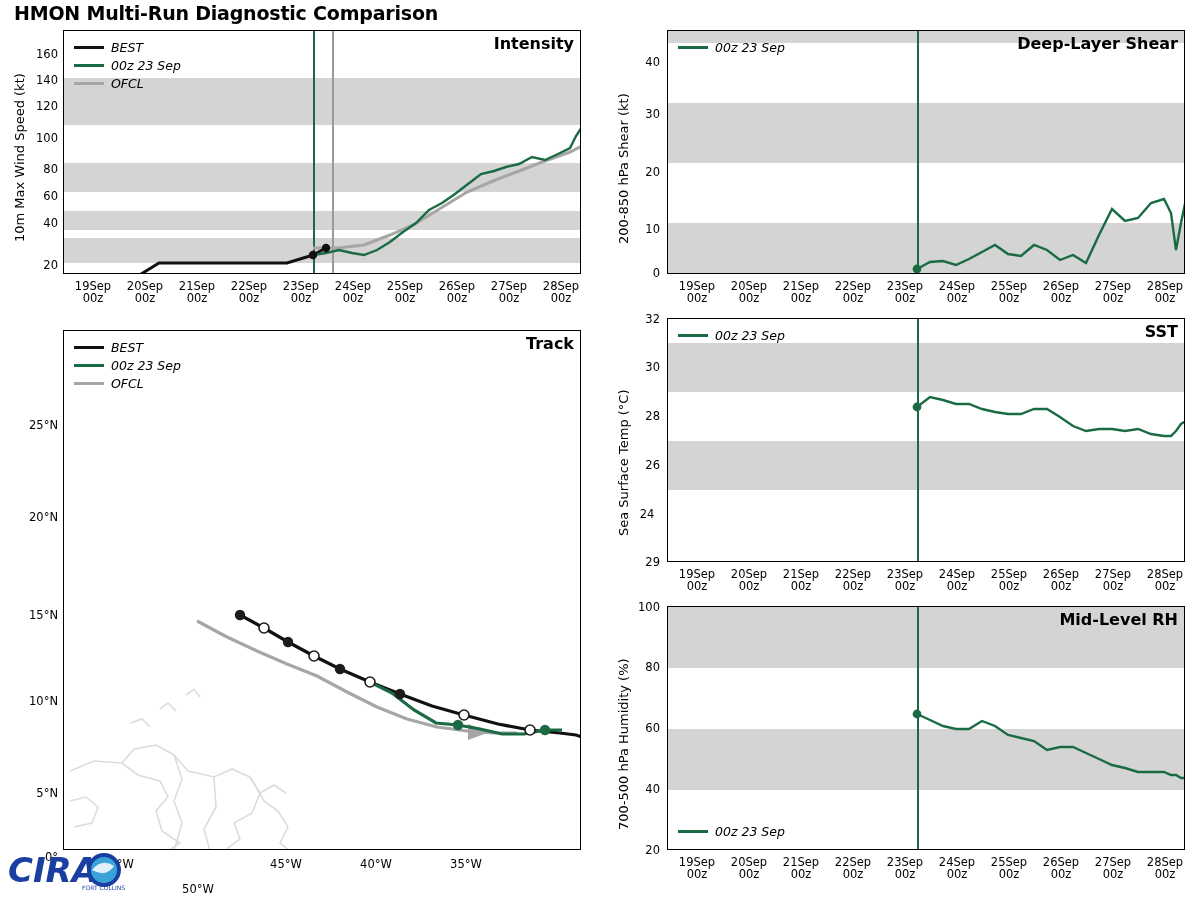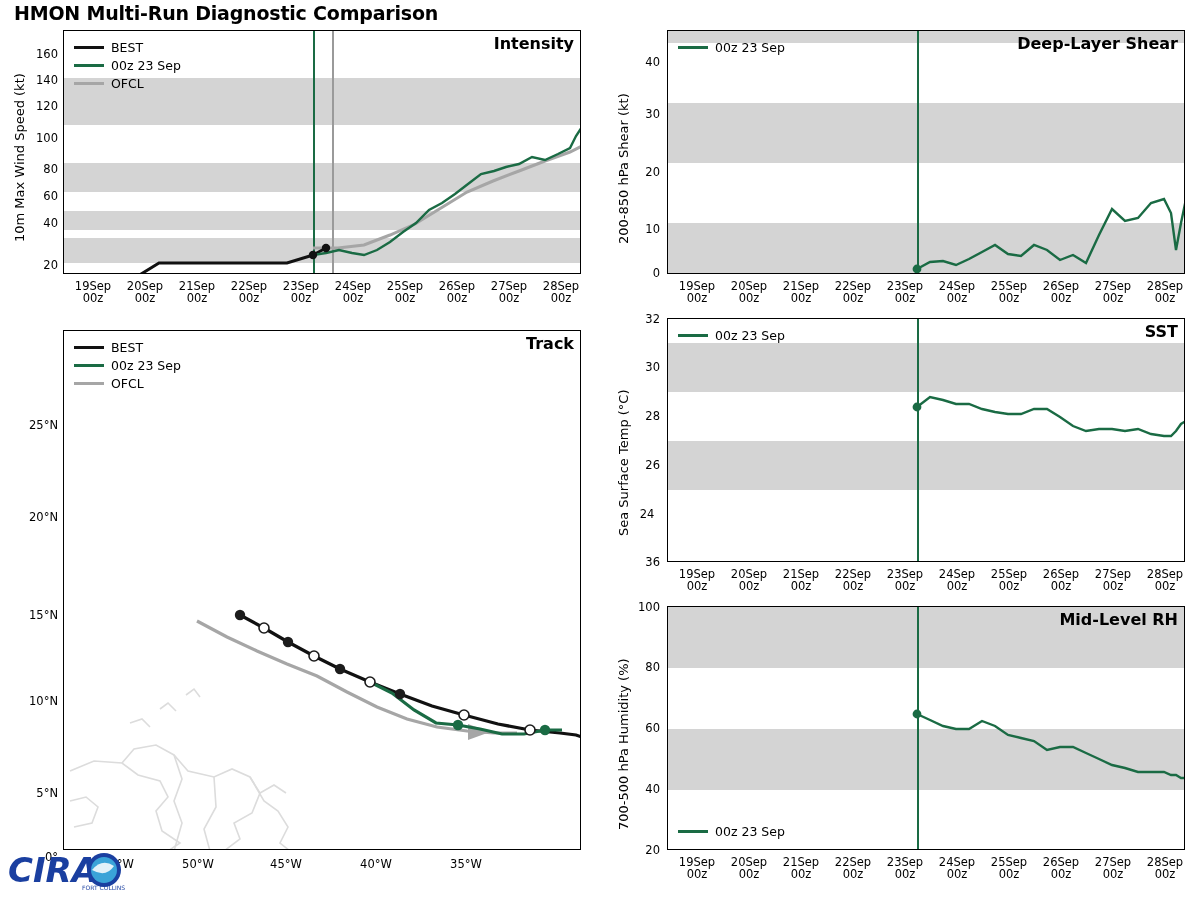--- a/index.html
+++ b/index.html
@@ -21,21 +21,21 @@
   .panel-label{position:absolute;right:6px;top:3px;font-weight:bold;font-size:16px;}
 
   svg.series{position:absolute;left:0;top:0;overflow:visible;}
 
   
   .tick{position:absolute;font-size:11.5px;text-align:center;white-space:pre;line-height:12px;}
   .ytick{position:absolute;font-size:11.5px;text-align:right;white-space:nowrap;}
   .ylab{position:absolute;font-size:13px;transform-origin:0 0;transform:rotate(-90deg);white-space:nowrap;}
 
   
-  .legend{position:absolute;font-size:12.5px;}
+  .legend{position:absolute;font-size:12.5px;font-style:italic;}
   .legend .row{display:flex;align-items:center;height:16px;margin-bottom:2px;}
   .legend .swatch{width:30px;height:3px;margin-right:7px;}
   .legend .txt{font-size:12.5px;}
 
   
   #cira{position:absolute;left:8px;bottom:6px;width:120px;height:48px;}
 </style>
 </head>
 <body>
 
@@ -173,21 +173,21 @@
     </div>
 
     <div class="ytick" style="left:16px;top:88px;width:42px;">25°N</div>
     <div class="ytick" style="left:16px;top:180px;width:42px;">20°N</div>
     <div class="ytick" style="left:16px;top:278px;width:42px;">15°N</div>
     <div class="ytick" style="left:16px;top:364px;width:42px;">10°N</div>
     <div class="ytick" style="left:16px;top:456px;width:42px;">5°N</div>
     <div class="ytick" style="left:16px;top:520px;width:42px;">0°</div>
 
     <div class="tick" style="left:90px;top:528px;width:56px;">55°W</div>
-    <div class="tick" style="left:170px;top:528px;width:56px;">50°W</div>
+    <div class="tick" style="left:170px;top:553px;width:56px;">50°W</div>
     <div class="tick" style="left:258px;top:528px;width:56px;">45°W</div>
     <div class="tick" style="left:348px;top:528px;width:56px;">40°W</div>
     <div class="tick" style="left:438px;top:528px;width:56px;">35°W</div>
   </div>
 
   <div id="cira">
     <svg width="120" height="48" viewBox="0 0 120 48">
       <text x="0" y="36" font-family="DejaVu Sans, sans-serif" font-size="34" font-weight="bold" fill="#1a3fa0" font-style="italic">CIRA</text>
       <circle cx="96" cy="24" r="17" fill="#1a3fa0"></circle>
       <circle cx="96" cy="24" r="13" fill="#3aa3d8"></circle>
@@ -267,21 +267,21 @@
           </div>
       </div>
     </div>
 
     <div class="ylab" style="left:16px;top:222px;">Sea Surface Temp (°C)</div>
     <div class="ytick" style="left:34px;top:-2px;width:26px;">32</div>
     <div class="ytick" style="left:34px;top:46px;width:26px;">30</div>
     <div class="ytick" style="left:34px;top:95px;width:26px;">28</div>
     <div class="ytick" style="left:34px;top:144px;width:26px;">26</div>
     <div class="ytick" style="left:34px;top:193px;width:26px;text-align:center;">24</div>
-    <div class="ytick" style="left:34px;top:241px;width:26px;">36</div>
+    <div class="ytick" style="left:34px;top:241px;width:26px;">29</div>
 
     <div class="tick" style="left:66px;top:254px;width:62px;">19Sep
 00z</div>
     <div class="tick" style="left:118px;top:254px;width:62px;">20Sep
 00z</div>
     <div class="tick" style="left:170px;top:254px;width:62px;">21Sep
 00z</div>
     <div class="tick" style="left:222px;top:254px;width:62px;">22Sep
 00z</div>
     <div class="tick" style="left:274px;top:254px;width:62px;">23Sep

